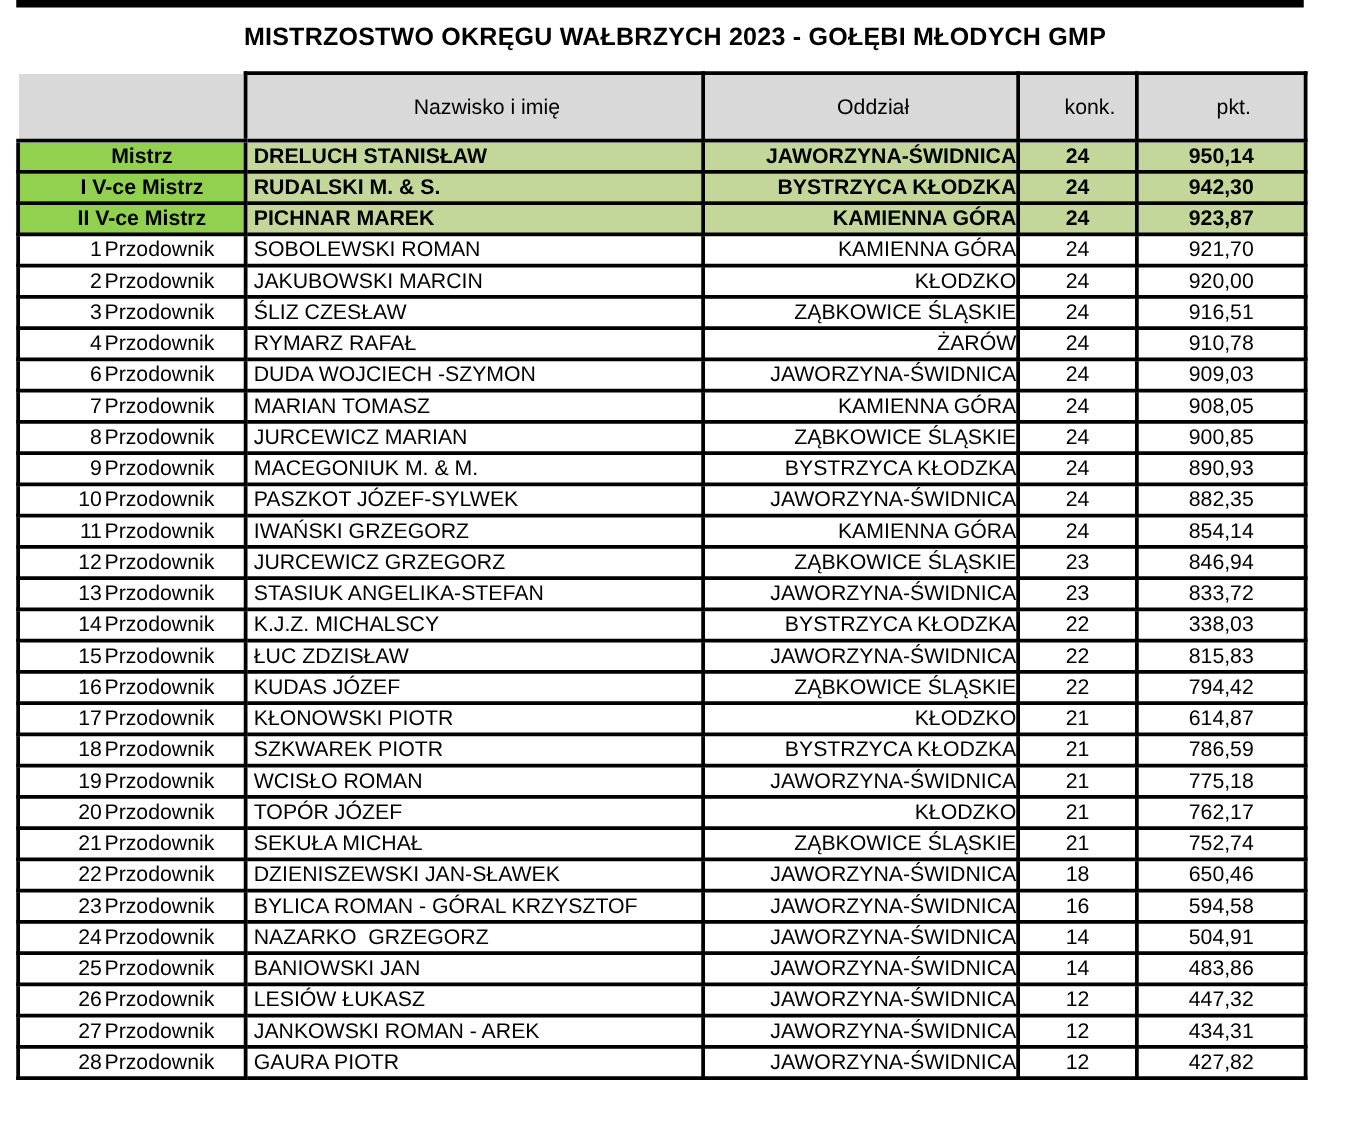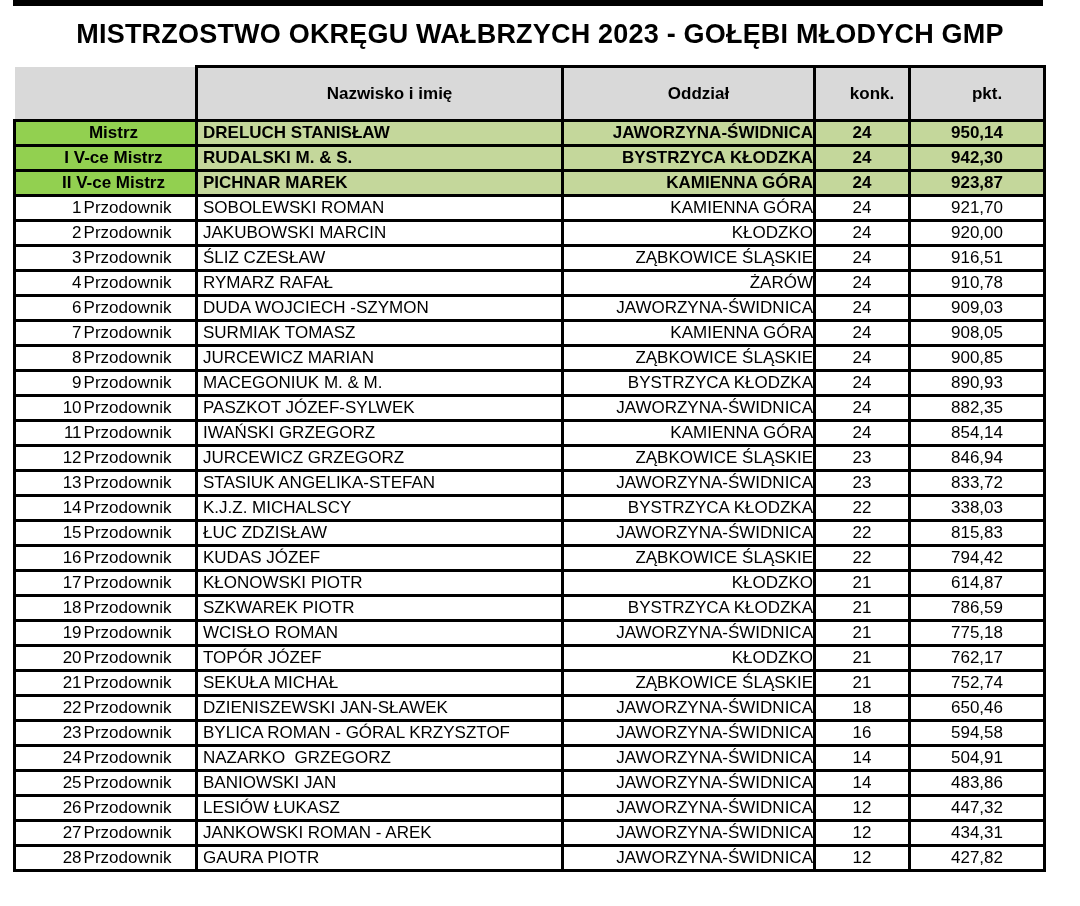--- a/index.html
+++ b/index.html
@@ -17,21 +17,21 @@
   .top-rule {
     margin-left: 13px;
     width: 1030px;
     height: 6px;
     background: var(--border-color, #000);
   }
 
   .title {
     margin: 13px 0 15px 0;
     text-align: center;
-    font-size: 27px;
+    font-size: 20px;
     font-weight: bold;
     letter-spacing: 0.2px;
     font-family: "Liberation Sans", sans-serif;
   }
 
   table.results {
     margin-left: 13px;
     width: 1030px;
     border-collapse: collapse;
     table-layout: fixed;
@@ -49,21 +49,21 @@
     line-height: 20px;
     padding: 0;
     overflow: hidden;
     white-space: pre;
     vertical-align: middle;
   }
 
   thead th {
     background: var(--header-bg, #D9D9D9);
     height: 51px;
-    font-weight: bold;
+    font-weight: normal;
     text-align: center;
     padding-left: 20px;
   }
   
   thead th.no-border {
     border-top: none;
     border-left: none;
     border-right: none;
   }
 
@@ -159,21 +159,21 @@
   </tr>
         <tr>
     <td class="rank-cell"><span class="rank-num">6</span><span class="rank-title">Przodownik</span></td>
     <td class="name-cell">DUDA WOJCIECH -SZYMON</td>
     <td class="branch-cell">JAWORZYNA-ŚWIDNICA</td>
     <td class="races-cell">24</td>
     <td class="points-cell">909,03</td>
   </tr>
         <tr>
     <td class="rank-cell"><span class="rank-num">7</span><span class="rank-title">Przodownik</span></td>
-    <td class="name-cell">SURMIAK TOMASZ</td>
+    <td class="name-cell">MARIAN TOMASZ</td>
     <td class="branch-cell">KAMIENNA GÓRA</td>
     <td class="races-cell">24</td>
     <td class="points-cell">908,05</td>
   </tr>
         <tr>
     <td class="rank-cell"><span class="rank-num">8</span><span class="rank-title">Przodownik</span></td>
     <td class="name-cell">JURCEWICZ MARIAN</td>
     <td class="branch-cell">ZĄBKOWICE ŚLĄSKIE</td>
     <td class="races-cell">24</td>
     <td class="points-cell">900,85</td>

